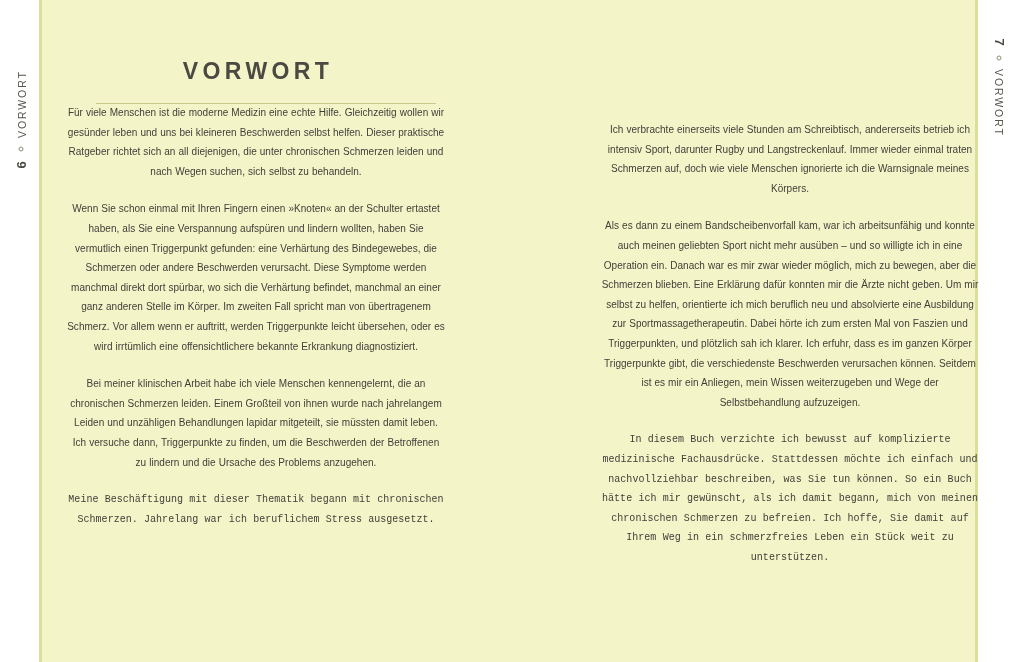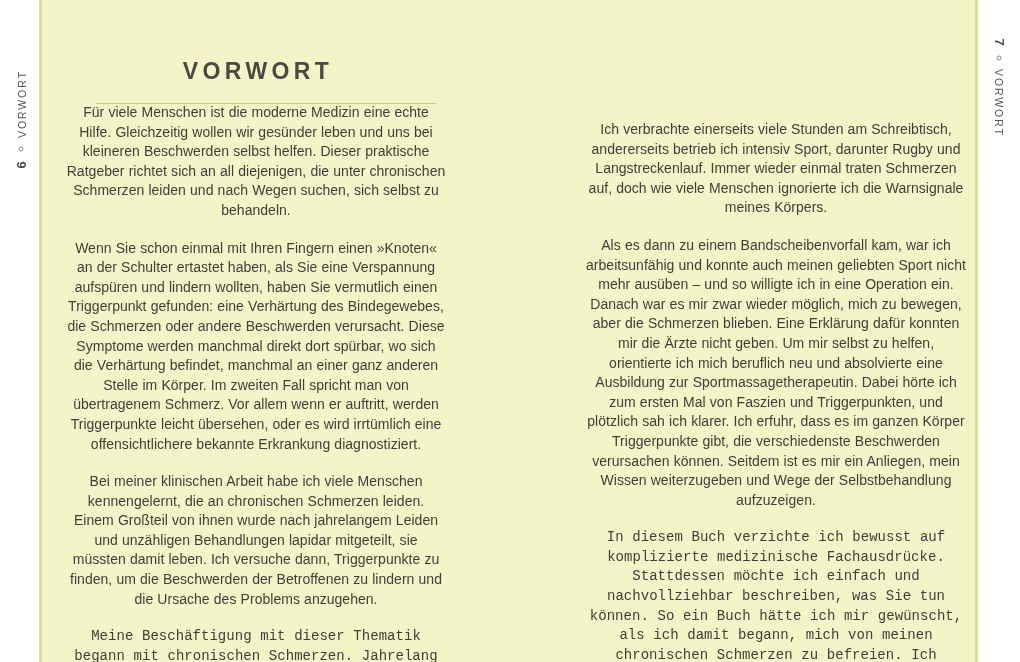--- a/index.html
+++ b/index.html
@@ -88,21 +88,21 @@
   }
 
   
   .col {
     position: absolute;
     top: 0;
     width: 380px;
     text-align: center;
   }
   .col-left  { left: 66px; }
-  .col-right { left: 586px; }
+  .col-right { left: 600px; }
 
   .chapter-title {
     margin: 0;
     padding-top: 58px;
     font-size: 23px;
     font-weight: bold;
     letter-spacing: 4.4px;
     color: #4a4a42;
     text-align: center;
     text-indent: 4px;
@@ -116,21 +116,21 @@
     height: 1px;
     background: #c9c98b;
   }
 
   .body-block {
     padding-top: 18px;
   }
 
   p.para {
     margin: 0 0 18px 0;
-    font-size: 14px;
+    font-size: 10px;
     line-height: 19.6px;
     color: #3f3f39;
     text-align: center;
     letter-spacing: 0.03px;
     word-spacing: 0.2px;
   }
   p.para:last-child { margin-bottom: 0; font-family: Liberation Mono, monospace; }
 
   .col-right .body-block { padding-top: 0; }
 </style>

